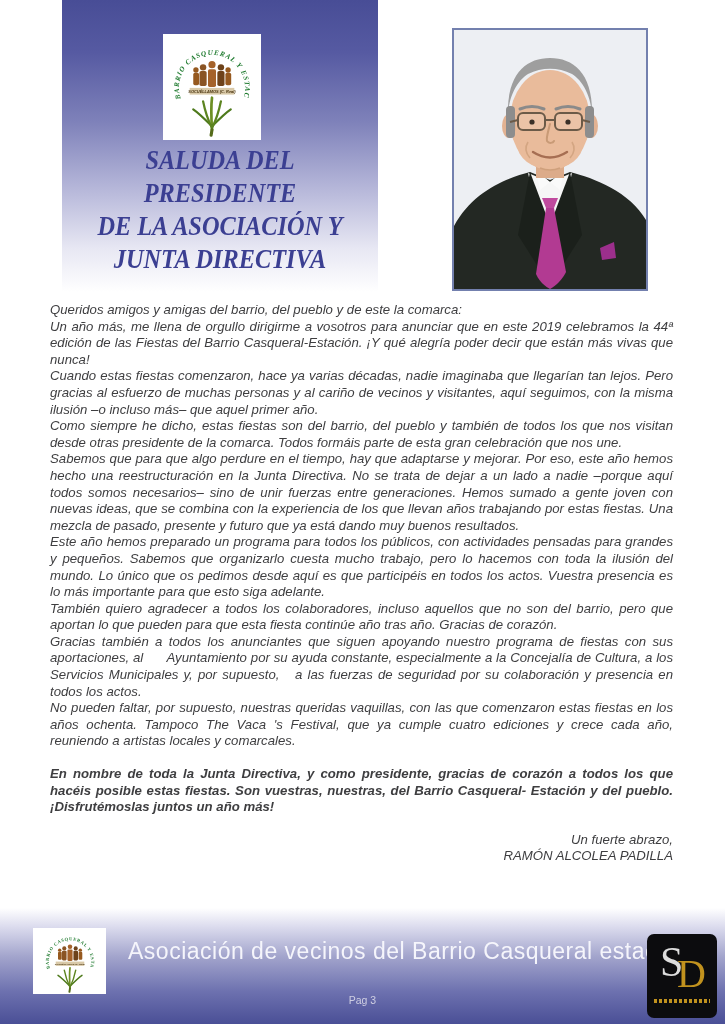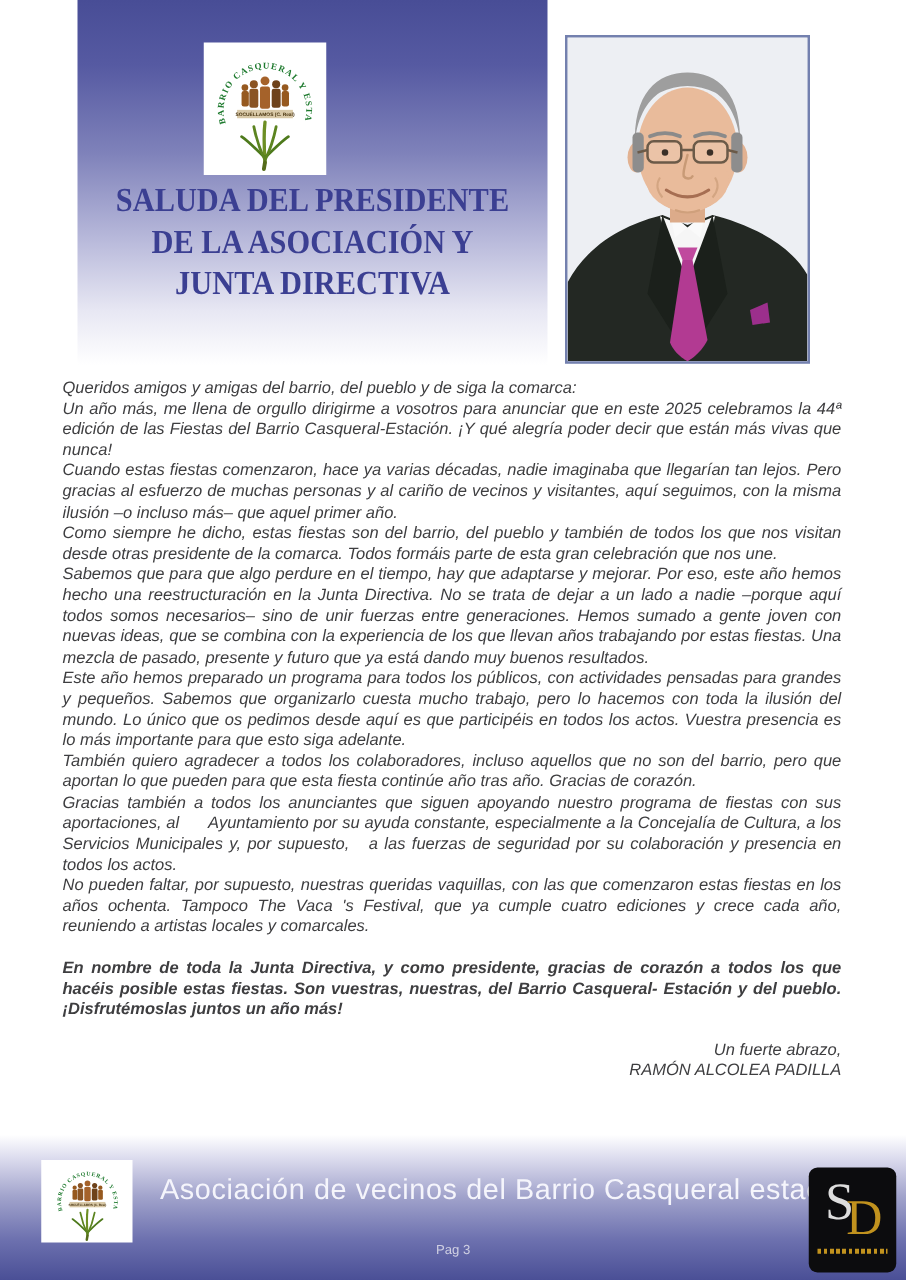--- a/index.html
+++ b/index.html
@@ -1,23 +1,23 @@
 <!DOCTYPE html>
 <html lang="es"><head>
 <meta charset="utf-8">
 <title>Saluda del Presidente</title>
 <style>
   html,body{margin:0;padding:0;background:#ffffff;}
   .page{position:relative;width:725px;height:1024px;background:#ffffff;overflow:hidden;
         font-family:"Liberation Sans",sans-serif;}
 
   
-  .header-grad{position:absolute;left:62px;top:0;width:376px;height:292px;
+  .header-grad{position:absolute;left:62px;top:0;width:316px;height:292px;
     background:linear-gradient(180deg,#484d96 0%,#565aa2 18%,#7f82ba 42%,
-               #b9badb 66%,#e7e7f3 85%,rgba(255,255,255,0) 100%);}
+               #b9badb 66%,#e7e7f3 85%,rgba(255,255,255,0) 100%);font-style:italic;}
   .logo-box{position:absolute;left:101px;top:34px;width:98px;height:106px;
     background:#ffffff;display:flex;align-items:center;justify-content:center;}
   .header-title{position:absolute;left:0;top:144px;width:100%;text-align:center;
     font-family:"Liberation Serif",serif;font-weight:bold;color:#3b3f92;
     font-size:27px;line-height:33px;letter-spacing:0px;transform:scaleX(0.9);
     transform-origin:50% 0;}
 
   
   .photo-frame{position:absolute;left:452px;top:28px;width:192px;height:259px;
     border:2px solid #7380ae;background:#edeff3;overflow:hidden;}
@@ -150,22 +150,22 @@
       <path d="M96,94 C94,102 92,108 93,111 C95,114 99,113 100,111" stroke="#c89a76" stroke-width="2" fill="none" stroke-linecap="round"></path>
 
       <path d="M79,122 Q96,133 113,122" stroke="#a66e52" stroke-width="2.4" fill="none" stroke-linecap="round"></path>
       <path d="M74,112 Q69,120 76,128" stroke="#d3a582" stroke-width="1.6" fill="none"></path>
       <path d="M118,112 Q123,120 116,128" stroke="#d3a582" stroke-width="1.6" fill="none"></path>
       <path d="M86,138 Q96,142 106,138" stroke="#cfa07c" stroke-width="1.6" fill="none"></path>
     </svg>
   </div>
 
   <div class="body-text">
-    <p>Queridos amigos y amigas del barrio, del pueblo y de siga la comarca:</p>
-    <p>Un año más, me llena de orgullo dirigirme a vosotros para anunciar que en este 2025 celebramos la 44ª edición de las Fiestas del Barrio Casqueral-Estación. ¡Y qué alegría poder decir que están más vivas que nunca!</p>
+    <p>Queridos amigos y amigas del barrio, del pueblo y de este la comarca:</p>
+    <p>Un año más, me llena de orgullo dirigirme a vosotros para anunciar que en este 2019 celebramos la 44ª edición de las Fiestas del Barrio Casqueral-Estación. ¡Y qué alegría poder decir que están más vivas que nunca!</p>
     <p>Cuando estas fiestas comenzaron, hace ya varias décadas, nadie imaginaba que llegarían tan lejos. Pero gracias al esfuerzo de muchas personas y al cariño de vecinos y visitantes, aquí seguimos, con la misma ilusión –o incluso más– que aquel primer año.</p>
     <p>Como siempre he dicho, estas fiestas son del barrio, del pueblo y también de todos los que nos visitan desde otras presidente de la comarca. Todos formáis parte de esta gran celebración que nos une.</p>
     <p>Sabemos que para que algo perdure en el tiempo, hay que adaptarse y mejorar. Por eso, este año hemos hecho una reestructuración en la Junta Directiva. No se trata de dejar a un lado a nadie –porque aquí todos somos necesarios– sino de unir fuerzas entre generaciones. Hemos sumado a gente joven con nuevas ideas, que se combina con la experiencia de los que llevan años trabajando por estas fiestas. Una mezcla de pasado, presente y futuro que ya está dando muy buenos resultados.</p>
     <p>Este año hemos preparado un programa para todos los públicos, con actividades pensadas para grandes y pequeños. Sabemos que organizarlo cuesta mucho trabajo, pero lo hacemos con toda la ilusión del mundo. Lo único que os pedimos desde aquí es que participéis en todos los actos. Vuestra presencia es lo más importante para que esto siga adelante.</p>
     <p>También quiero agradecer a todos los colaboradores, incluso aquellos que no son del barrio, pero que aportan lo que pueden para que esta fiesta continúe año tras año. Gracias de corazón.</p>
     <p>Gracias también a todos los anunciantes que siguen apoyando nuestro programa de fiestas con sus aportaciones, al &nbsp;&nbsp;&nbsp;&nbsp;&nbsp;Ayuntamiento por su ayuda constante, especialmente a la Concejalía de Cultura, a los Servicios Municipales y, por supuesto, &nbsp;&nbsp;a las fuerzas de seguridad por su colaboración y presencia en todos los actos.</p>
     <p>No pueden faltar, por supuesto, nuestras queridas vaquillas, con las que comenzaron estas fiestas en los años ochenta. Tampoco The Vaca 's Festival, que ya cumple cuatro ediciones y crece cada año, reuniendo a artistas locales y comarcales.</p>
     <p class="gap">En nombre de toda la Junta Directiva, y como presidente, gracias de corazón a todos los que hacéis posible estas fiestas. Son vuestras, nuestras, del Barrio Casqueral- Estación y del pueblo. ¡Disfrutémoslas juntos un año más!</p>
     <div class="signature">
       <div>Un fuerte abrazo,</div>

